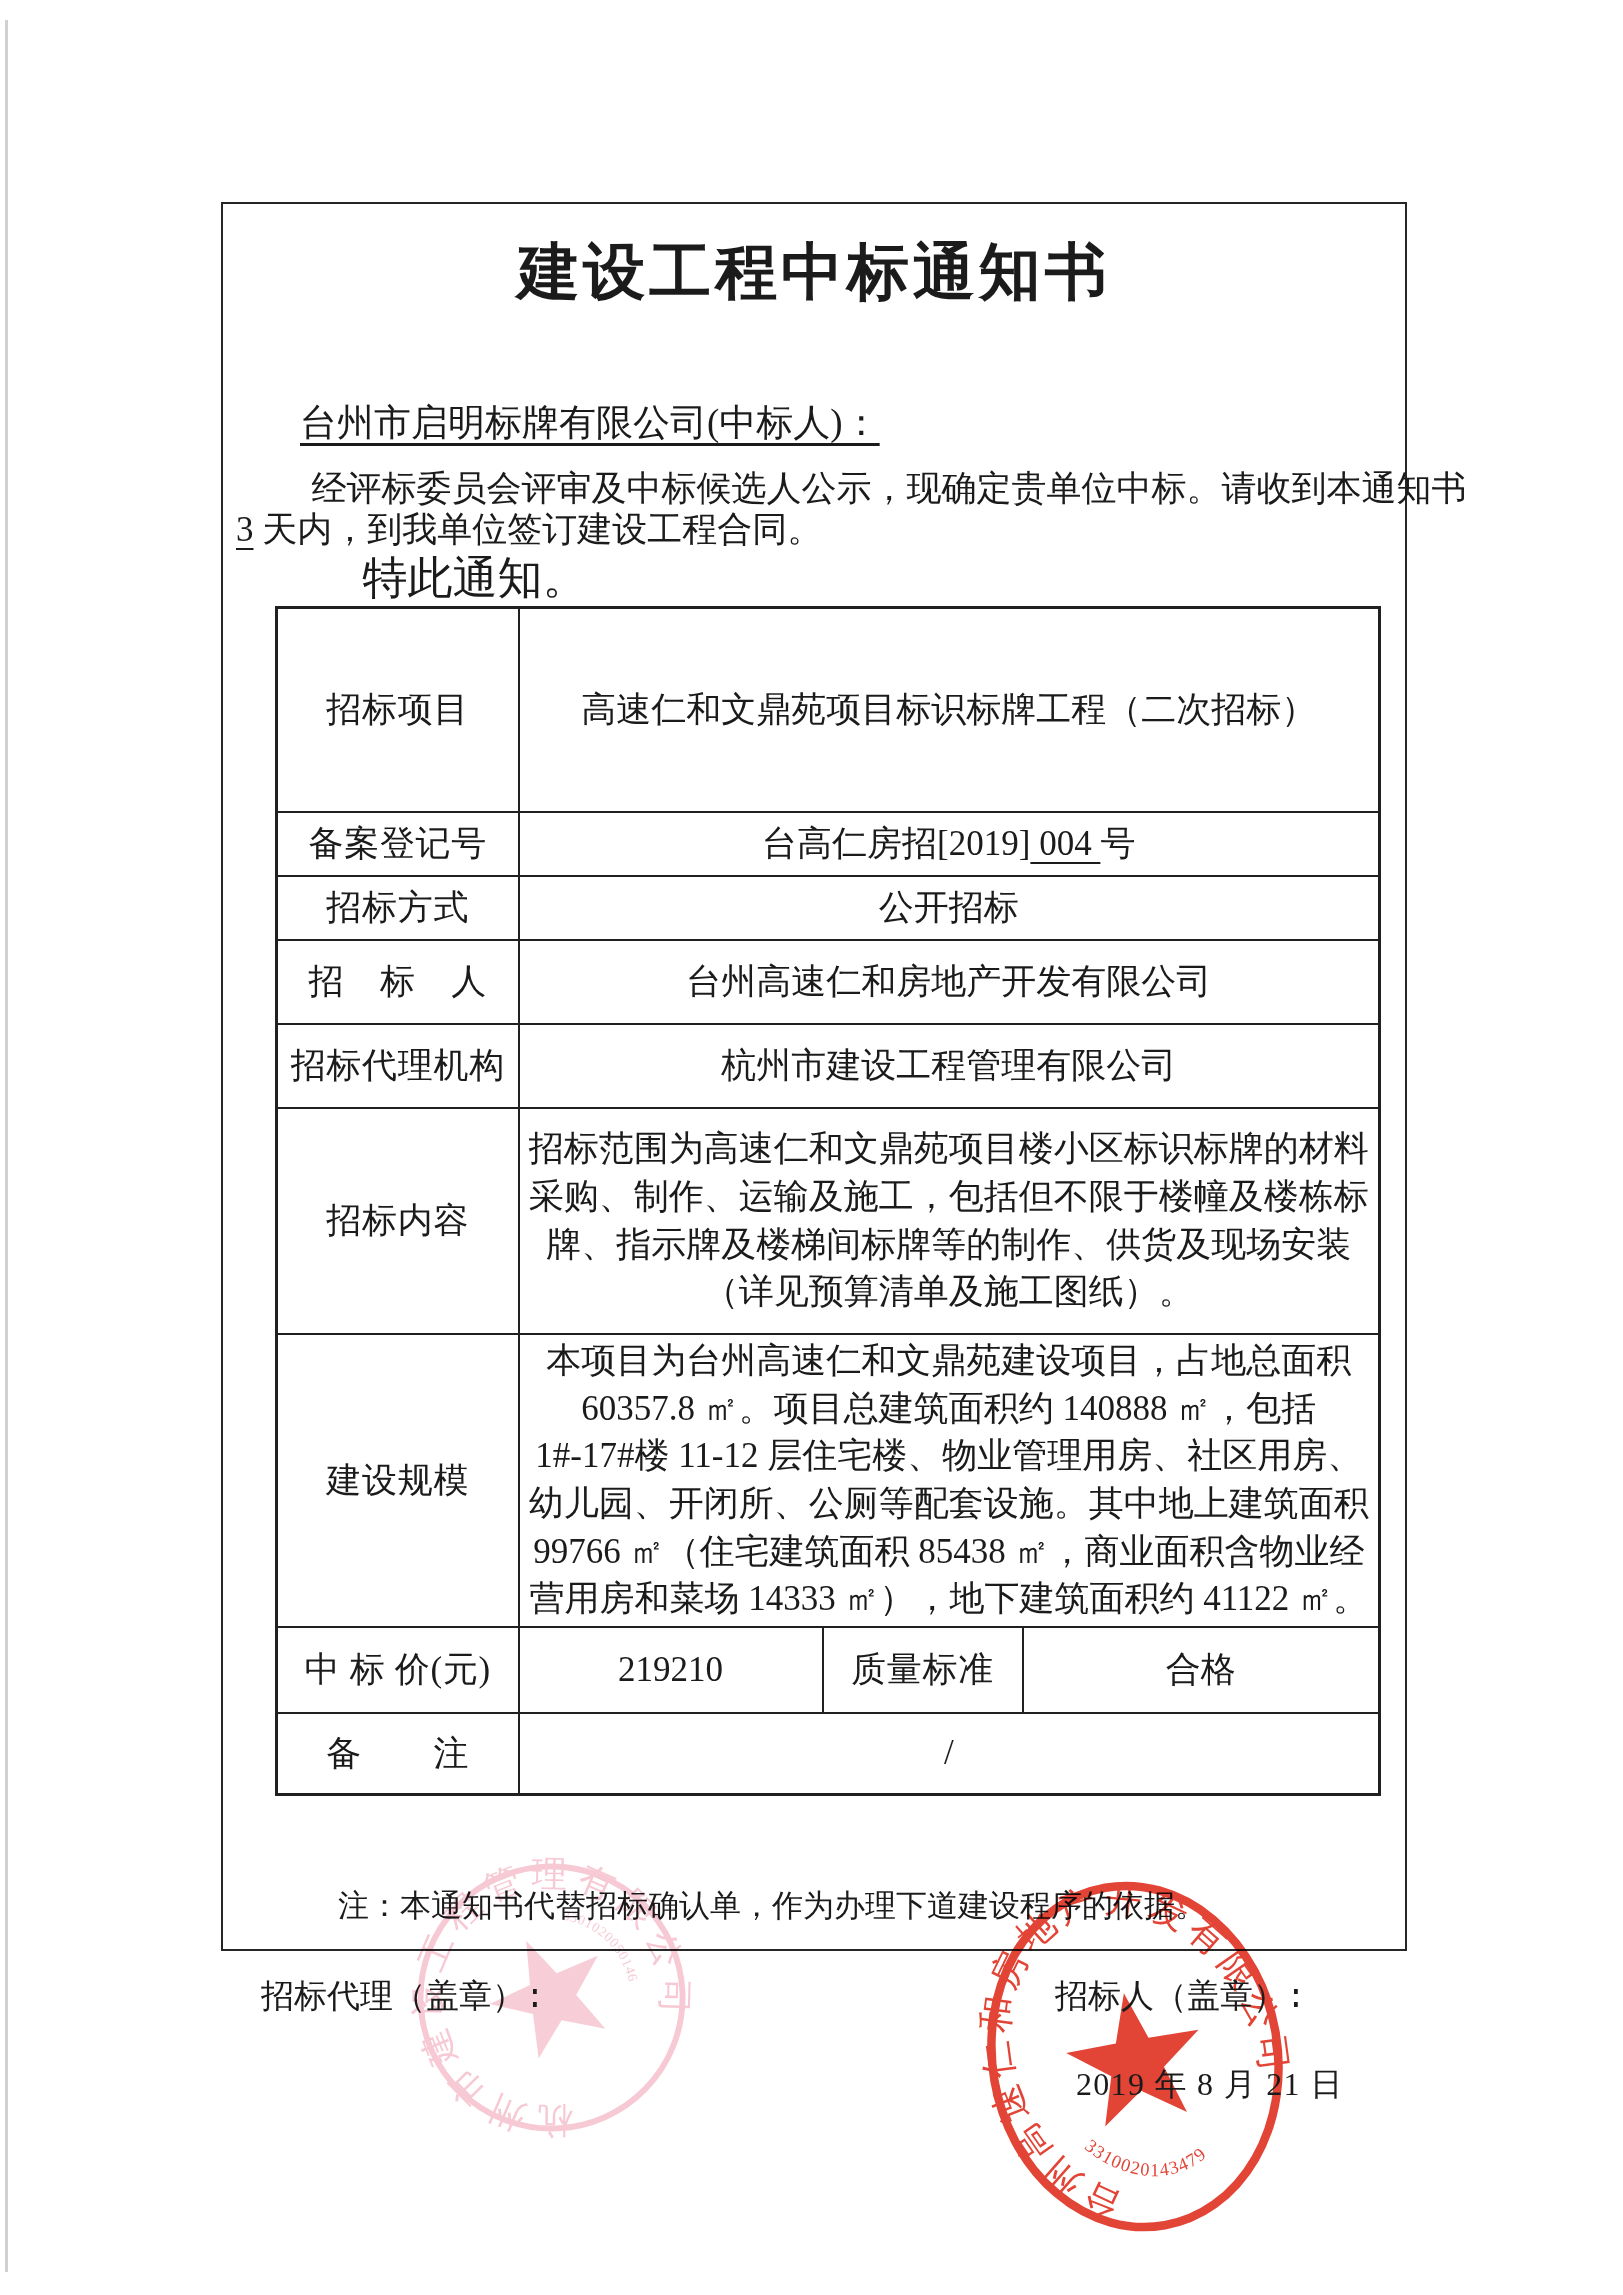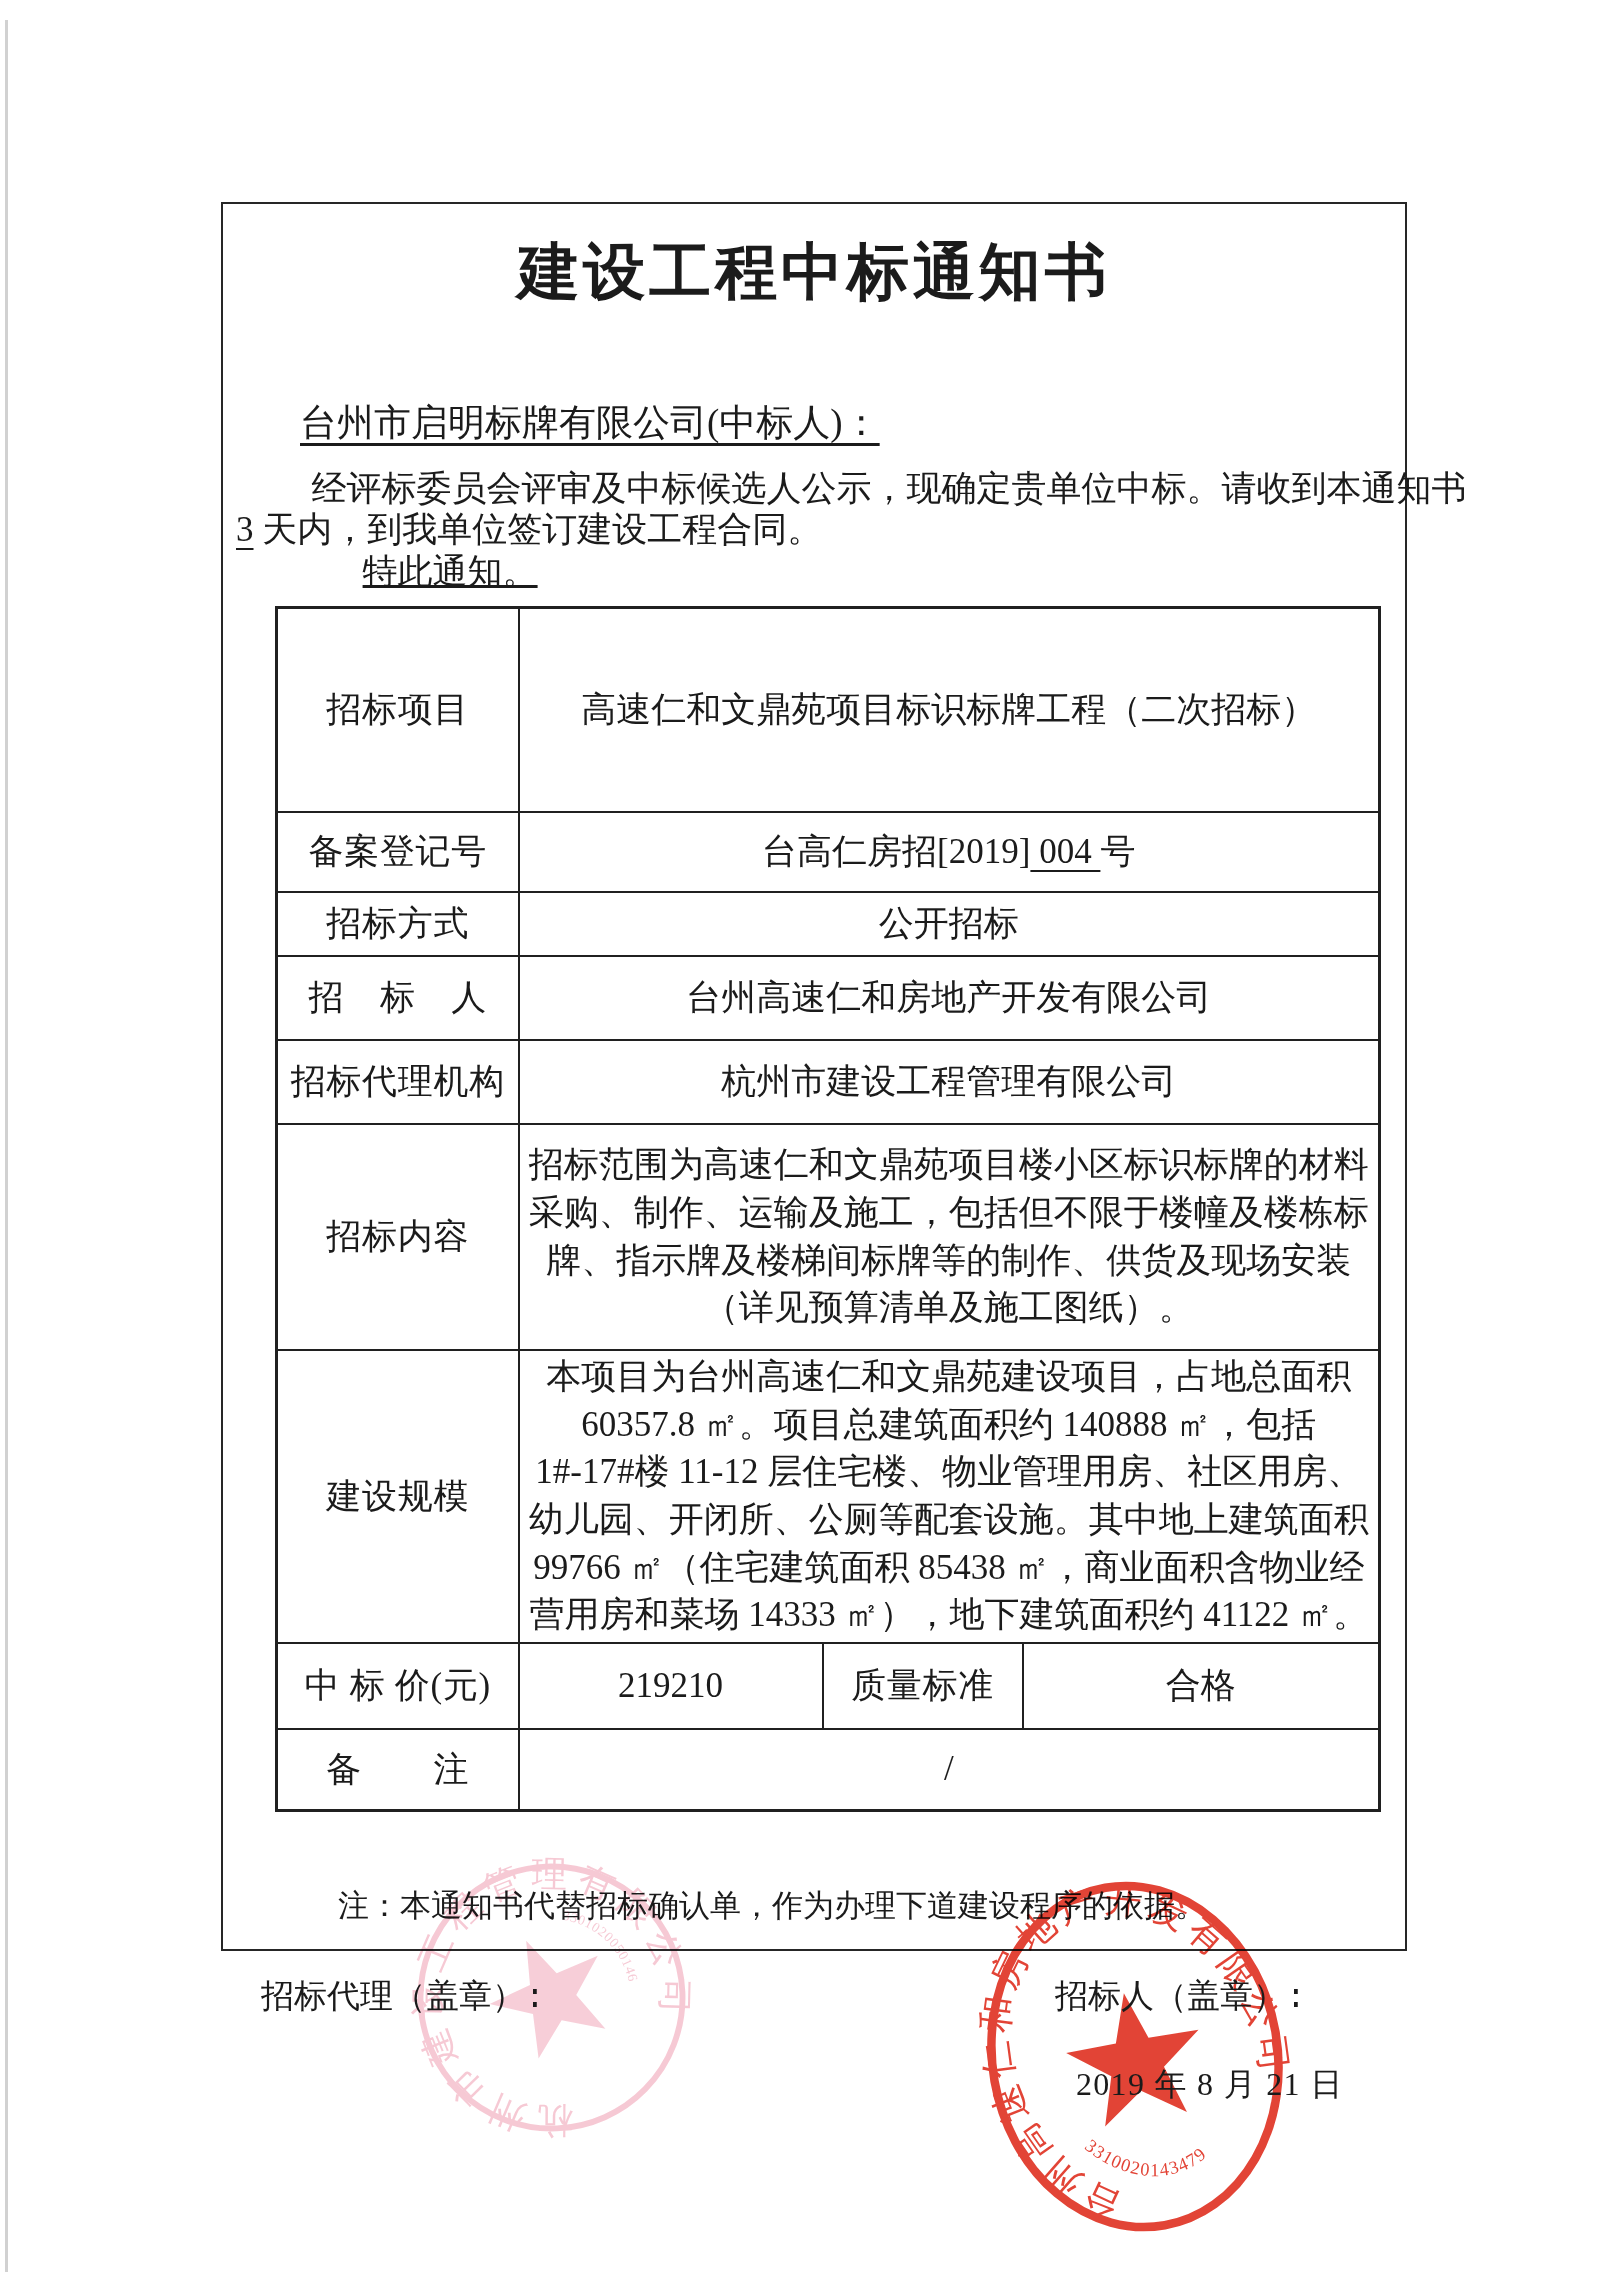--- a/index.html
+++ b/index.html
@@ -9,21 +9,21 @@
     overflow:hidden;
   }
   .scan-edge{position:absolute;left:4.6px;top:19.6px;width:3.3px;height:2252px;background:#9a9a9a;opacity:.45;}
   .doc-border{position:absolute;left:221px;top:202px;width:1182px;height:1745px;border:2.6px solid #262626;}
   .title{position:absolute;left:0;top:26px;width:100%;text-align:center;
     font-size:62px;font-weight:bold;letter-spacing:3.9px;}
   .salutation{position:absolute;left:77px;top:194px;font-size:37px;
     text-decoration:underline;text-decoration-thickness:2.6px;text-underline-offset:7.9px;}
   .para1{position:absolute;left:19.6px;top:261px;width:1149px;font-size:35px;text-indent:69px;white-space:nowrap;}
   .para2{position:absolute;left:13px;top:302px;width:1152px;font-size:35px;white-space:nowrap;}
-  .para3{position:absolute;left:19.6px;top:344px;padding-left:120px;font-size:35px;text-decoration:underline;}
+  .para3{position:absolute;left:19.6px;top:344px;padding-left:120px;font-size:45px;}
   .u{text-decoration:underline;text-decoration-thickness:2px;text-underline-offset:6.5px;}
   table.bid{position:absolute;left:52px;top:402px;width:1103px;border-collapse:collapse;table-layout:fixed;}
   table.bid td{border:2px solid #202020;font-size:35px;text-align:center;vertical-align:middle;
     padding:0 9.2px;overflow:hidden;}
   table.bid{border:3.3px solid #202020;}
   td.lbl{letter-spacing:0.7px;margin-left:47px;}
   td.longtext{font-size:34px;text-align:justify;line-height:1.36;padding:11.8px 19.6px;border-radius:31px;}
   .note{position:absolute;left:115px;top:1681px;font-size:31px;}
   .footer-label{position:absolute;font-size:33px;z-index:7;font-family:Liberation Mono, monospace;}
   .date{position:absolute;left:1076px;top:2063px;font-size:32px;letter-spacing:1.3px;z-index:7;}
@@ -52,21 +52,21 @@
         <col style="width:242px">
         <col style="width:304px">
         <col style="width:200px">
         <col style="width:357px">
       </colgroup>
     <tbody>
       <tr style="height:204px;">
         <td class="lbl">招标项目</td>
         <td colspan="3">高速仁和文鼎苑项目标识标牌工程（二次招标）</td>
       </tr>
-      <tr style="height:80px;">
+      <tr style="height:64px;">
         <td class="lbl">备案登记号</td>
         <td colspan="3"><span>台高仁房招[2019]</span><span class="u" style="white-space:pre;"> 004 </span><span>号</span></td>
       </tr>
       <tr style="height:64px;">
         <td class="lbl">招标方式</td>
         <td colspan="3">公开招标</td>
       </tr>
       <tr style="height:84px;">
         <td class="lbl">招　标　人</td>
         <td colspan="3">台州高速仁和房地产开发有限公司</td>

